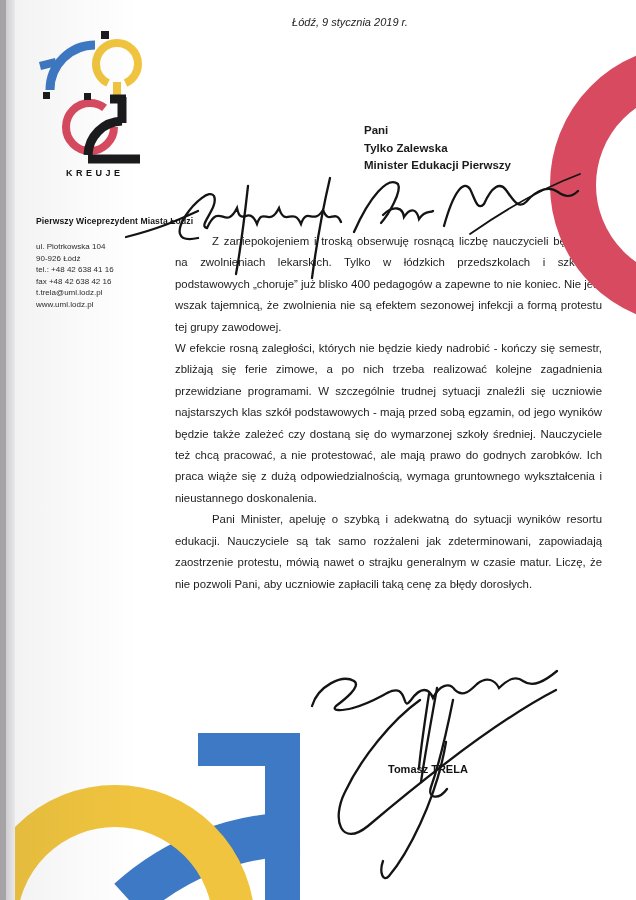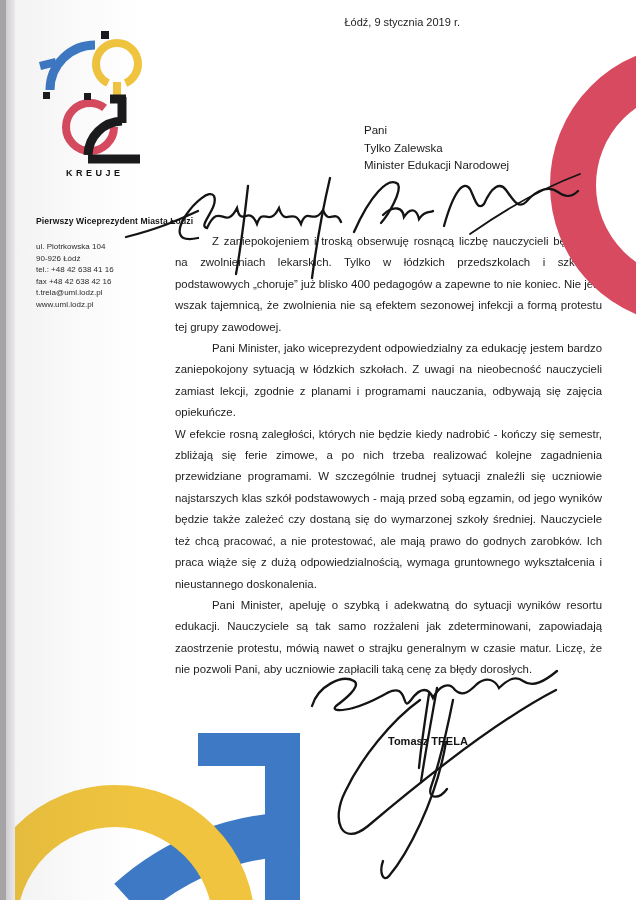--- a/index.html
+++ b/index.html
@@ -20,44 +20,44 @@
     position:absolute;left:6px;top:0;width:9px;height:900px;
     background:linear-gradient(90deg,#cfcdd0,#e9e8ea);z-index:30;
   }
   .scan-tint{
     position:absolute;left:0;top:0;width:140px;height:900px;
     background:linear-gradient(90deg,rgba(60,55,60,0.07),rgba(60,55,60,0.025) 60%,rgba(60,55,60,0) 100%);
     z-index:29;pointer-events:none;
   }
   .date{
     position:absolute;left:240px;top:16px;width:220px;
-    text-align:right;font-size:11px;color:#232325;
+    text-align:center;font-size:11px;color:#232325;font-style:italic;
   }
   .logo-svg{position:absolute;left:30px;top:25px;}
   .sender-title{
     position:absolute;left:36px;top:216px;width:170px;
     font-size:8.6px;font-weight:bold;color:#161618;letter-spacing:0.1px;
   }
   .sender-address{
     position:absolute;left:36px;top:241px;width:150px;
     font-size:8px;line-height:11.5px;color:#2b2b2d;
   }
   .recipient{
     position:absolute;left:364px;top:122px;
-    font-size:11.5px;font-weight:normal;line-height:17.5px;color:#1b1b1d;
+    font-size:11.5px;font-weight:bold;line-height:17.5px;color:#1b1b1d;
   }
   .body-text{
     position:absolute;left:175px;top:231px;width:427px;
     font-size:11.4px;line-height:21.4px;
     text-align:justify;color:#1d1d1f;
   }
   .body-text p{margin:0;}
   .body-text p.indent{text-indent:37px;}
   .sig-name{
-    position:absolute;left:388px;top:735px;
+    position:absolute;left:388px;top:763px;
     font-size:11px;font-weight:bold;color:#141416;
   }
   .ink{position:absolute;left:0;top:0;z-index:20;pointer-events:none;}
   .footer-svg{position:absolute;left:0;top:725px;z-index:5;}
   .ring-svg{position:absolute;right:0;top:0;z-index:4;}
 </style>
 </head>
 <body>
 
 <div class="page">
@@ -95,26 +95,25 @@
     <div>90-926 Łódź</div>
     <div>tel.: +48 42 638 41 16</div>
     <div>fax +48 42 638 42 16</div>
     <div>t.trela@uml.lodz.pl</div>
     <div>www.uml.lodz.pl</div>
   </div>
 
   <div class="recipient">
     <div>Pani</div>
     <div>Tylko Zalewska</div>
-    <div>Minister Edukacji Narodowej</div>
+    <div>Minister Edukacji Pierwszy</div>
   </div>
 
   <div class="body-text">
     <p class="indent">Z zaniepokojeniem i troską obserwuję rosnącą liczbę nauczycieli będących na zwolnieniach lekarskich. Tylko w łódzkich przedszkolach i szkołach podstawowych „choruje” już blisko 400 pedagogów a zapewne to nie koniec. Nie jest wszak tajemnicą, że zwolnienia nie są efektem sezonowej infekcji a formą protestu tej grupy zawodowej.</p>
-    <p class="indent">Pani Minister, jako wiceprezydent odpowiedzialny za edukację jestem bardzo zaniepokojony sytuacją w łódzkich szkołach. Z uwagi na nieobecność nauczycieli zamiast lekcji, zgodnie z planami i programami nauczania, odbywają się zajęcia opiekuńcze.</p>
     <p>W efekcie rosną zaległości, których nie będzie kiedy nadrobić - kończy się semestr, zbliżają się ferie zimowe, a po nich trzeba realizować kolejne zagadnienia przewidziane programami. W szczególnie trudnej sytuacji znaleźli się uczniowie najstarszych klas szkół podstawowych - mają przed sobą egzamin, od jego wyników będzie także zależeć czy dostaną się do wymarzonej szkoły średniej. Nauczyciele też chcą pracować, a nie protestować, ale mają prawo do godnych zarobków. Ich praca wiąże się z dużą odpowiedzialnością, wymaga gruntownego wykształcenia i nieustannego doskonalenia.</p>
     <p class="indent">Pani Minister, apeluję o szybką i adekwatną do sytuacji wyników resortu edukacji. Nauczyciele są tak samo rozżaleni jak zdeterminowani, zapowiadają zaostrzenie protestu, mówią nawet o strajku generalnym w czasie matur. Liczę, że nie pozwoli Pani, aby uczniowie zapłacili taką cenę za błędy dorosłych.</p>
   </div>
 
   <svg class="ink" width="636" height="900" viewBox="0 0 636 900" fill="none" stroke="#141414" stroke-width="2.3" stroke-linecap="round">
 
     <g>
       <path d="M 126,237 C 158,229 176,221 198,211"></path>
       <path d="M 198,238 C 152,248 206,182 214,196 C 219,208 197,226 207,228
                C 220,200 225,232 237,208 C 241,228 249,204 257,224

